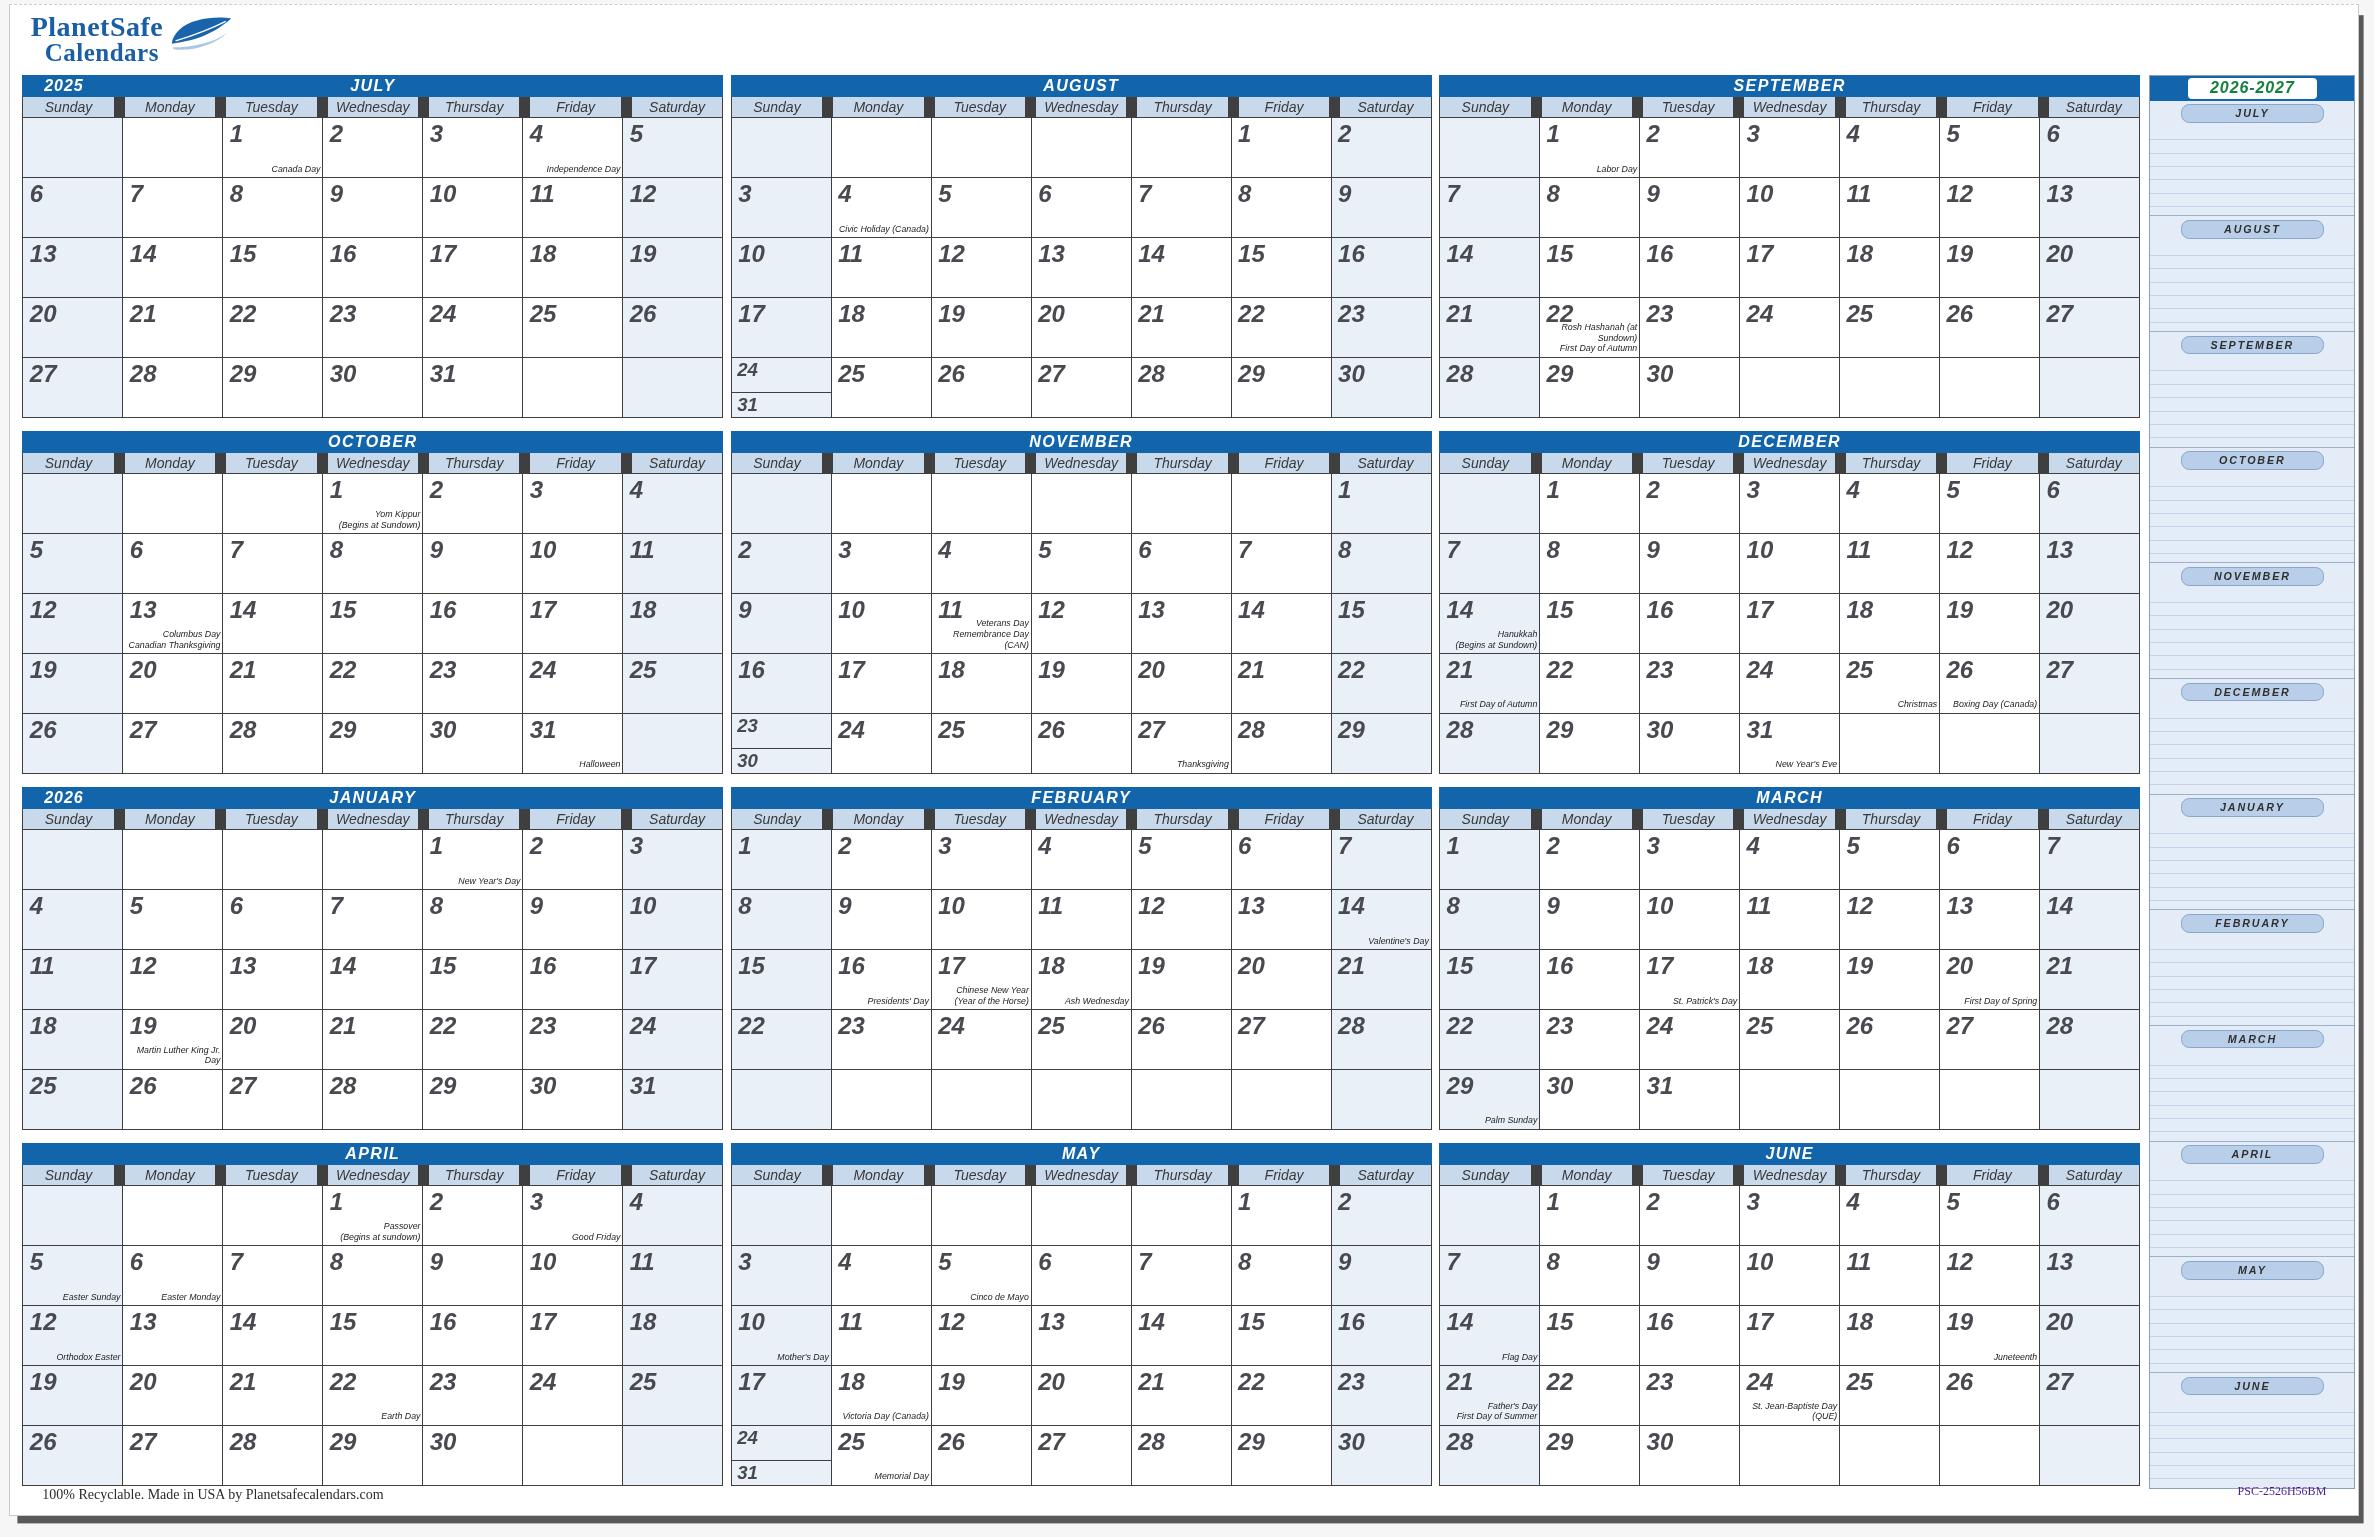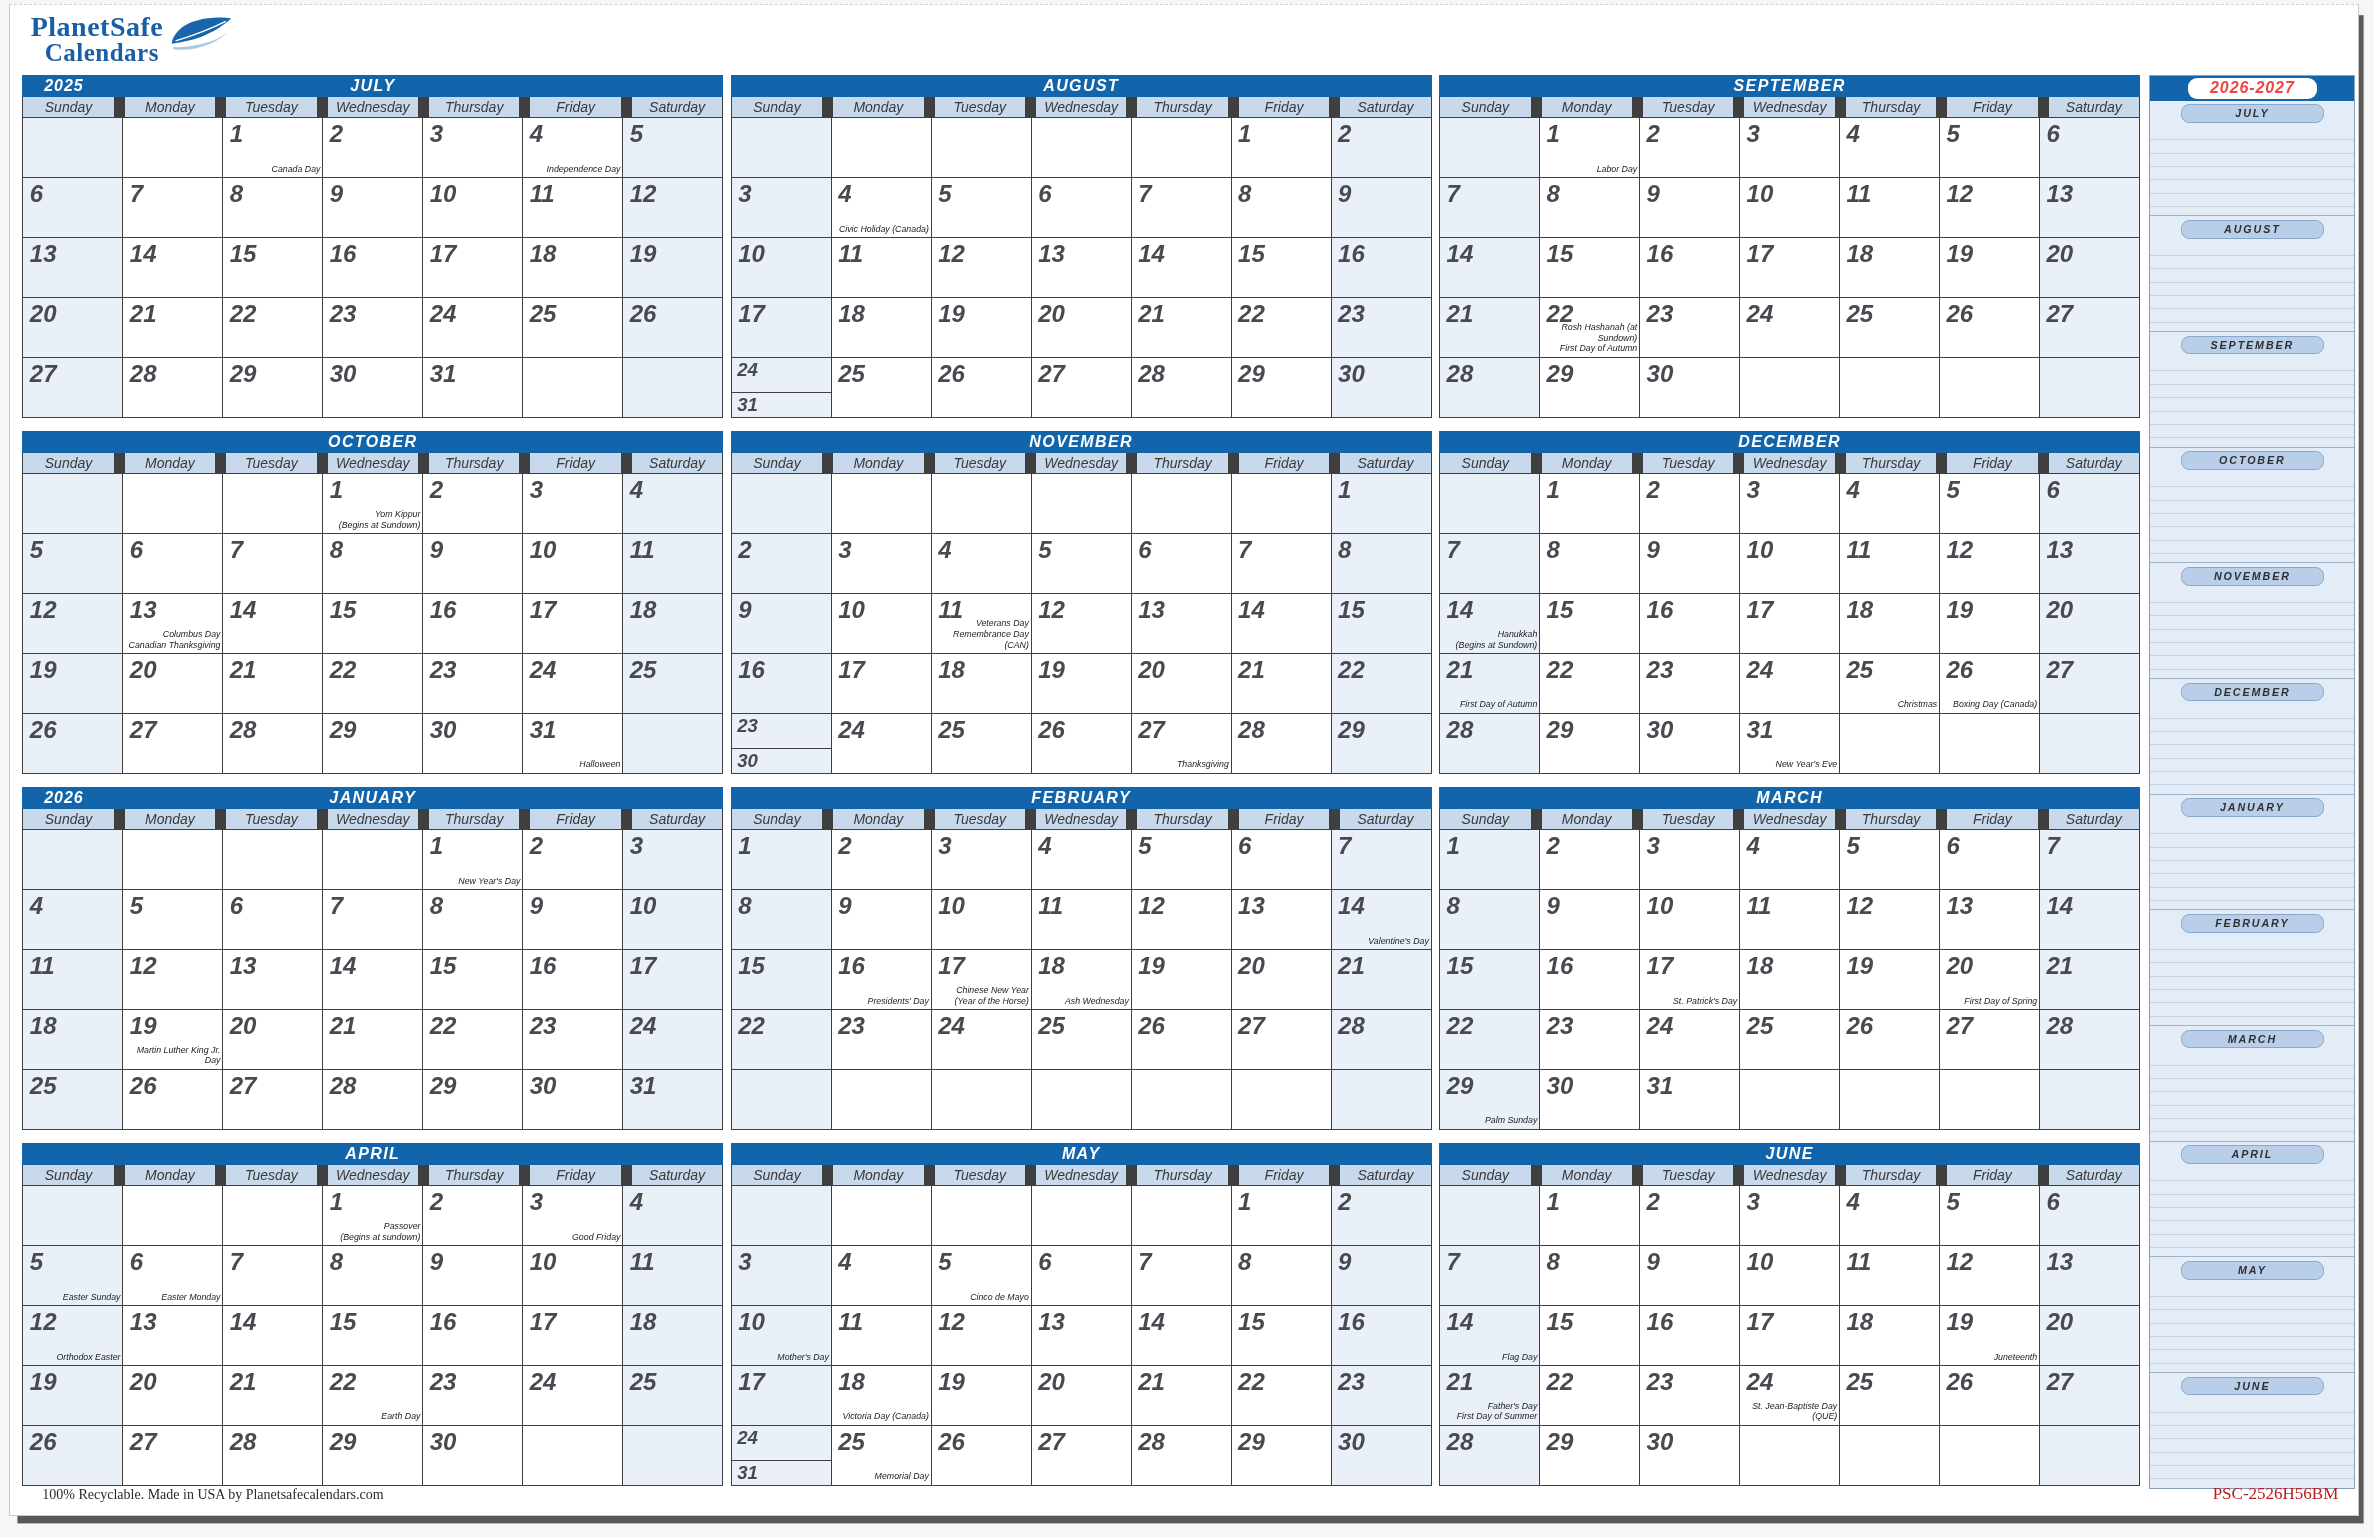--- a/index.html
+++ b/index.html
@@ -45,33 +45,33 @@
     font-size:8.8px;line-height:1.2;color:#222;}
   .split{display:flex;flex-direction:column;}
   .split .half{position:relative;flex:1.2;}
   .split .half + .half{flex:.8;border-top:0.9px solid var(--line);}
   .split .dnum{font-size:18.6px;top:0.9px;left:5.6px;}
   
   .sidebar{width:206px;margin-left:9.3px;height:1414px;border:0.9px solid #8aa0b8;
     background:var(--sbbg);box-sizing:border-box;display:flex;flex-direction:column;}
   .sb-head{height:25px;background:var(--accent);display:flex;align-items:center;
     justify-content:center;flex:none;}
-  .sb-title{background:#fff;border-radius:9px;padding:0 22px;font-size:16px;
-    font-weight:bold;color:#ef4444;height:21px;line-height:19.5px;letter-spacing:0.9px;}
+  .sb-title{background:#fff;border-radius:4px;padding:0 22px;font-size:16px;
+    font-weight:bold;color:#15803d;height:21px;line-height:19.5px;letter-spacing:0.9px;}
   .sb-sec{flex:1;border-top:0.9px solid #9db1c8;overflow:hidden;}
   .sb-sec.first{border-top:none;}
   .sb-pill{width:141px;height:16.7px;margin:3.7px auto 3.7px;background:#b9cfe9;
     border:0.9px solid #8aa6c6;border-radius:8.3px;text-align:center;font-size:10.7px;
     font-weight:bold;letter-spacing:1.9px;color:#2f2f2f;line-height:16.7px;}
   .sb-line{height:12.4px;border-bottom:0.9px solid #c3d2e4;}
   
   .footer-left{position:absolute;left:32px;top:1482px;
     font-family:"Liberation Serif",serif;font-size:14px;color:#2b2b2b;}
-  .footer-right{position:absolute;right:20px;top:1479px;
-    font-family:"Liberation Serif",serif;font-size:17px;color:#b91c1c;}
+  .footer-right{position:absolute;right:32px;top:1479px;
+    font-family:"Liberation Serif",serif;font-size:12px;color:#4c1d95;}
 </style>
 </head>
 <body>
 
 <div class="sheet">
 
   <div class="logo">
     <div class="l1">PlanetSafe</div>
     <div class="l2">Calendars</div>
     <svg class="leaf" width="65" height="41" viewBox="0 0 70 44">

